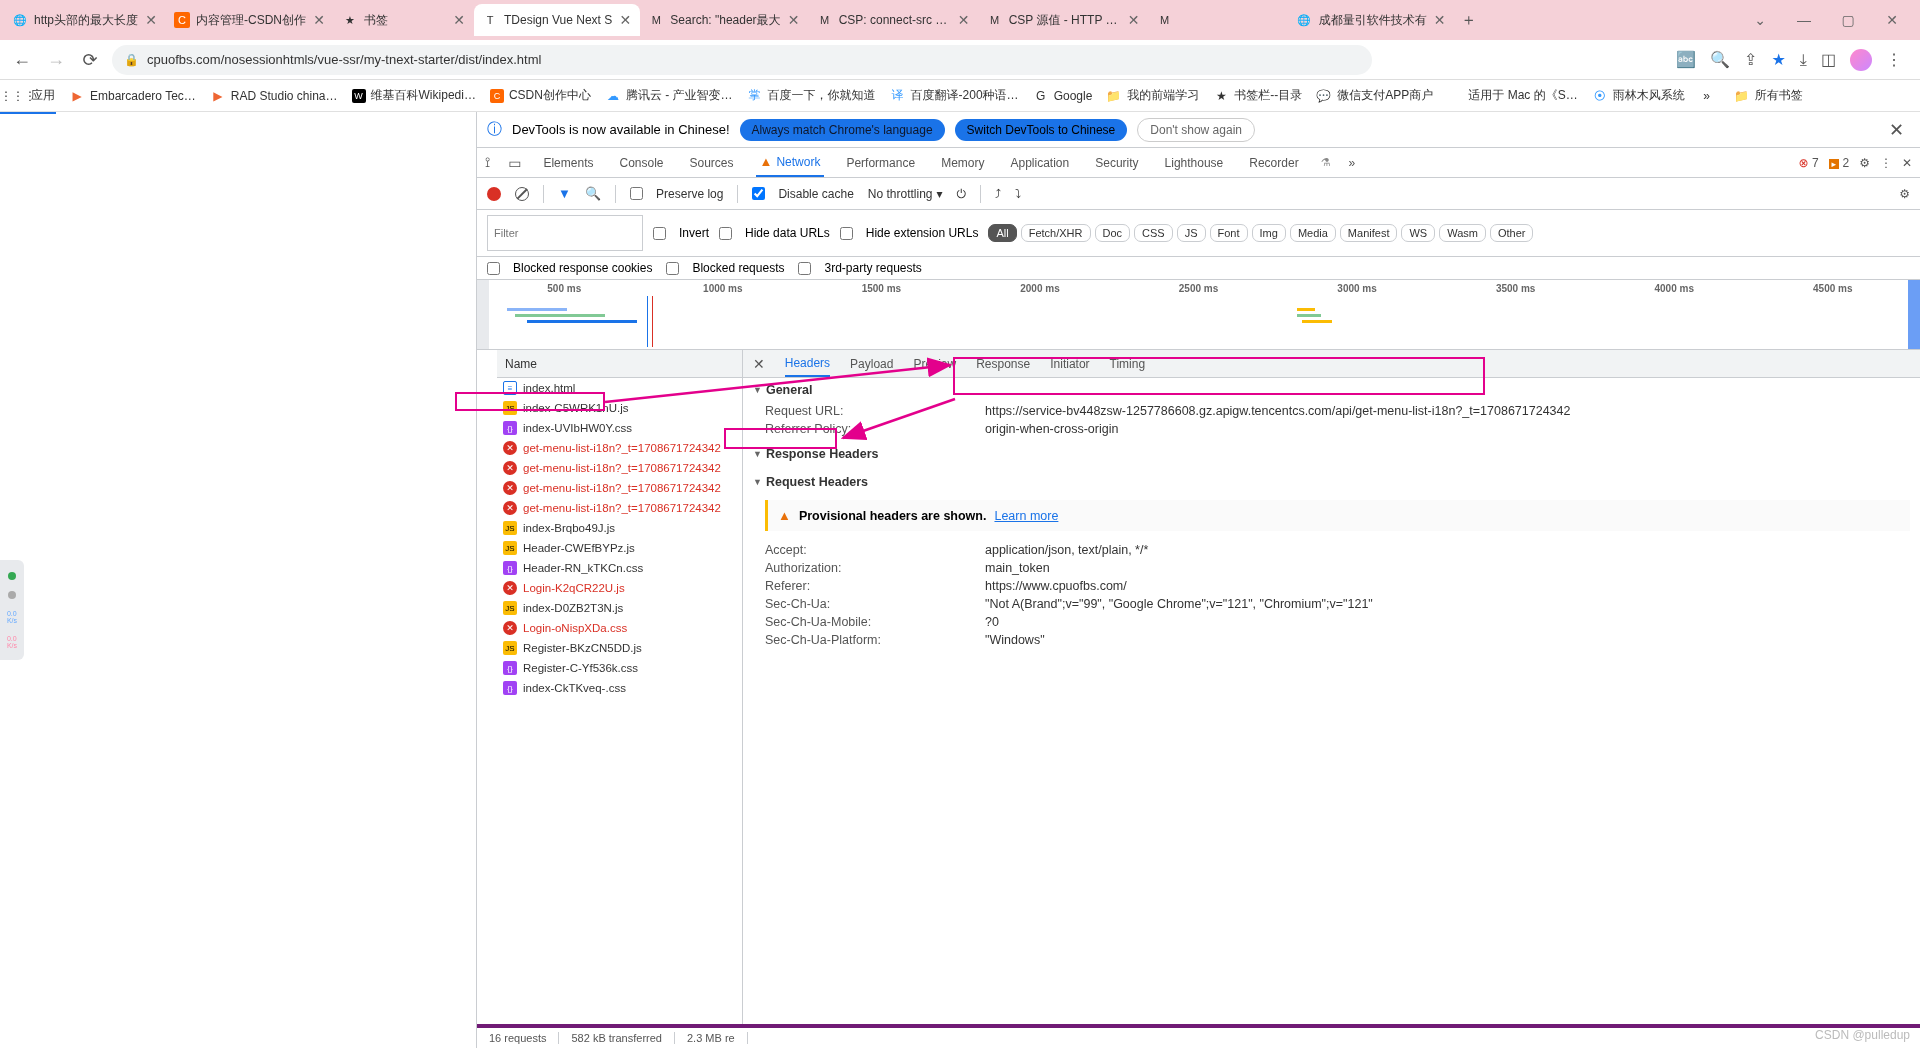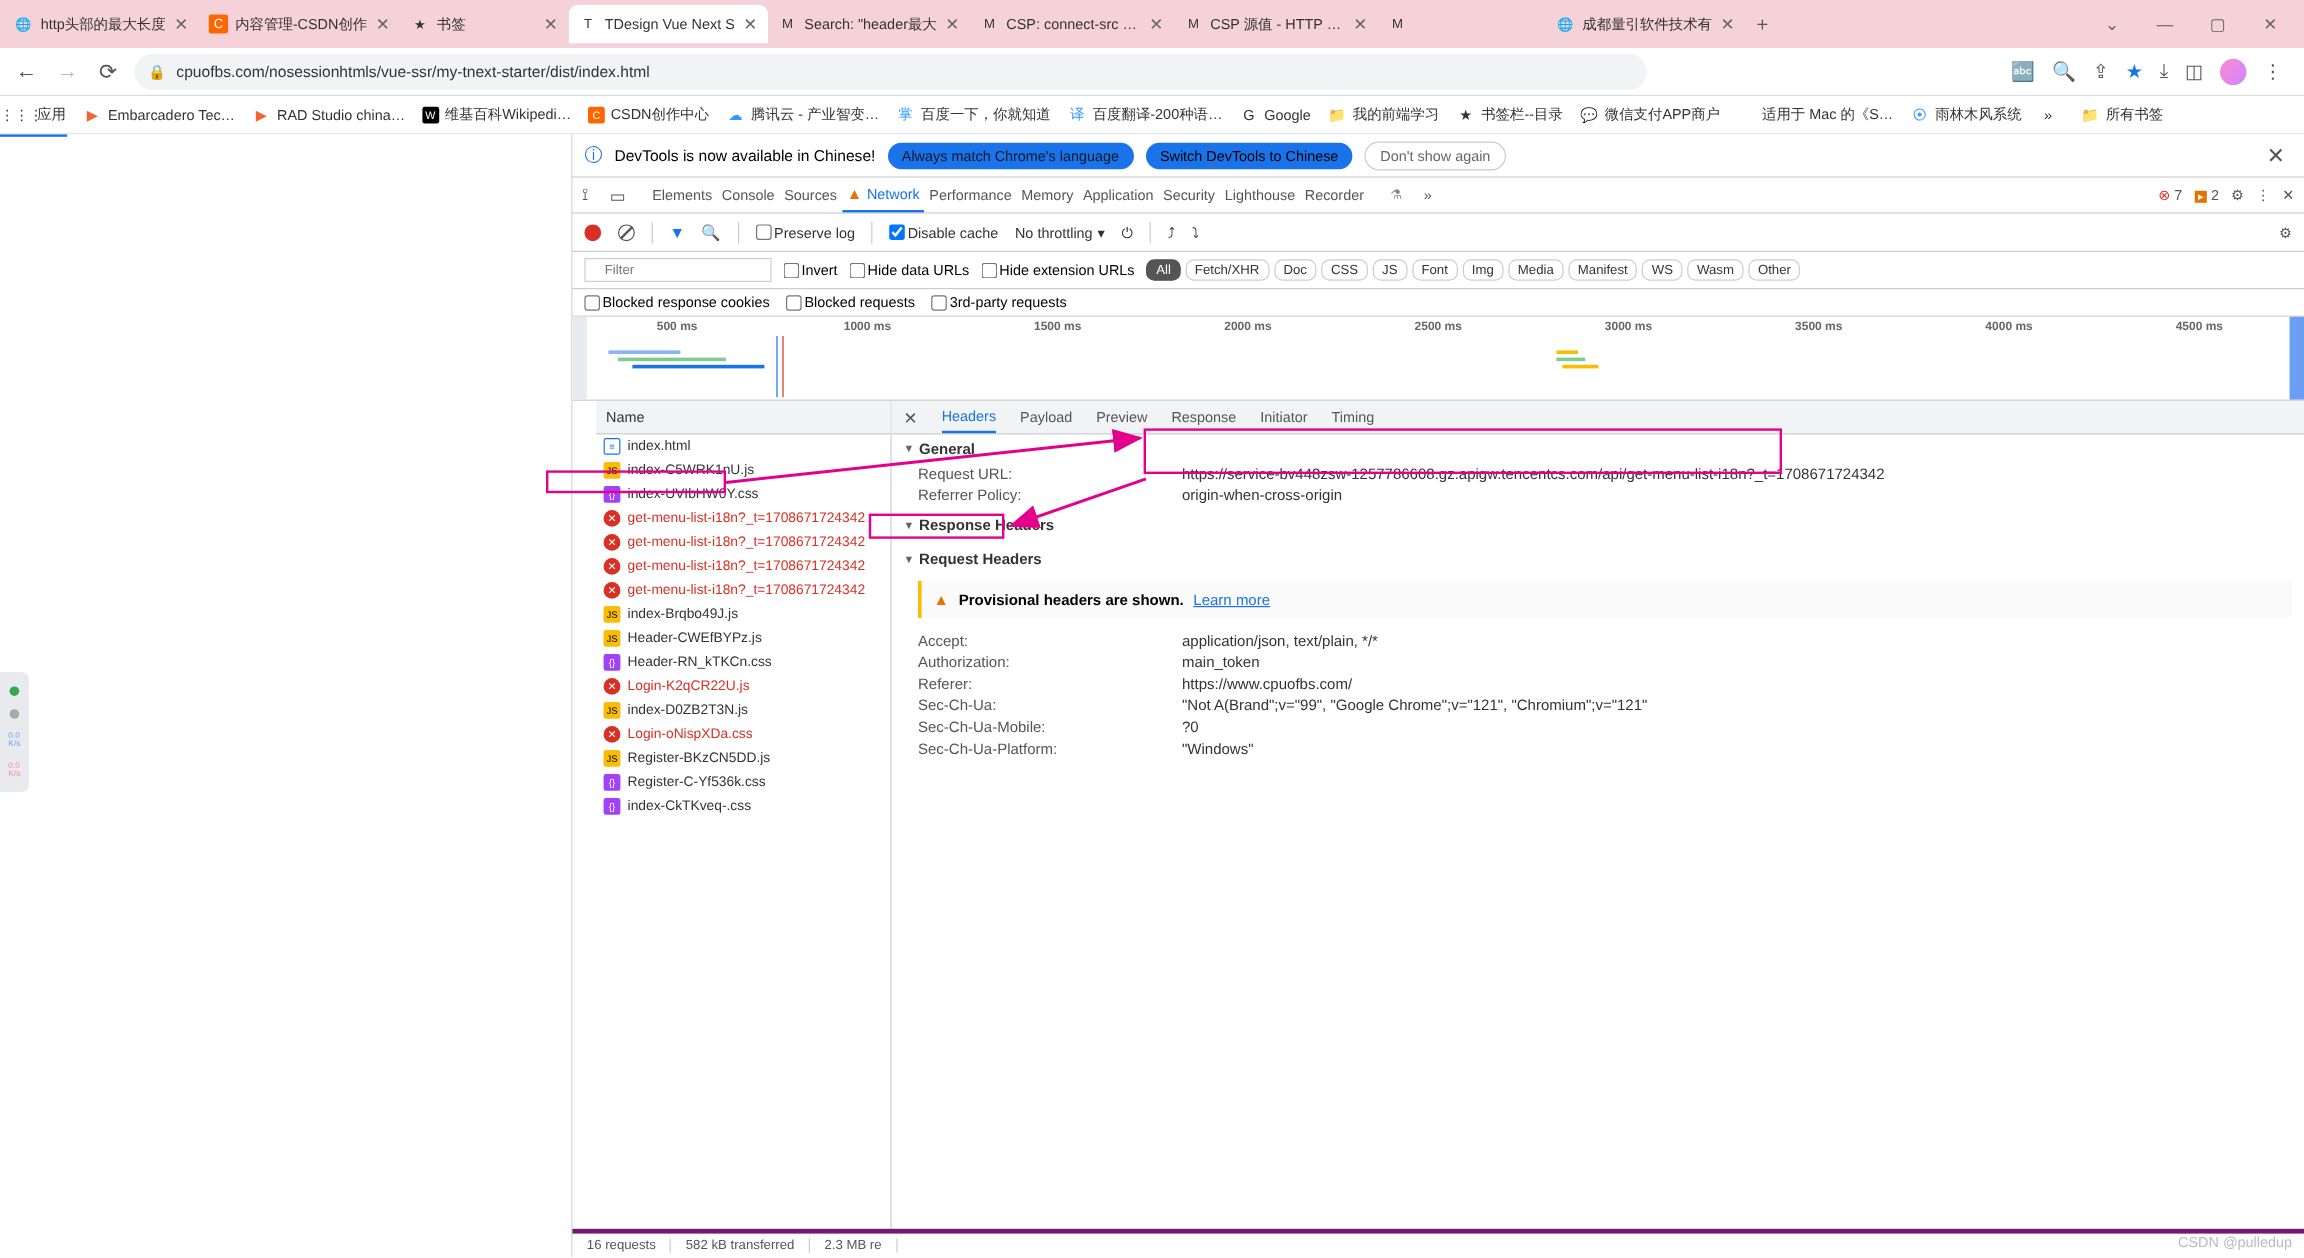--- a/index.html
+++ b/index.html
@@ -57,28 +57,28 @@
 .warn-tri { color: #e8710a; font-size: 13px; }
 
 
 .net-toolbar { height: 32px; display: flex; align-items: center; padding: 0 10px; gap: 14px; border-bottom: 1px solid #cacdd1; font-size: 12px; color: #333; }
 .record-dot { width: 14px; height: 14px; border: 2px solid #d93025; border-radius: 50%; background: #d93025; }
 .clear-icn { width: 14px; height: 14px; border: 1.5px solid #555; border-radius: 50%; position: relative; }
 .clear-icn::after { content:''; position:absolute; width:14px; height:1.5px; background:#555; transform:rotate(-45deg); top:5px; left:-1px; }
 .sep { width: 1px; height: 18px; background: #cacdd1; }
 .funnel { color: #1a73e8; font-size: 13px; }
 .search-icn { font-size: 13px; color: #555; }
-.chk { display: flex; align-items: center; gap: 2px; }
+.chk { display: flex; align-items: center; gap: 13px; }
 .chk input { width: 13px; height: 13px; }
 .throttle { display: flex; align-items: center; gap: 4px; }
 .gear-right { margin-left: auto; color: #555; }
 
 
 .filter-row { padding: 5px 10px; display: flex; align-items: center; gap: 10px; border-bottom: 1px solid #cacdd1; font-size: 12px; flex-wrap: wrap; }
-.filter-input { width: 156px; height: 20px; border: 1px solid #cacdd1; padding: 0 16px; font-size: 11px; color: #888; }
+.filter-input { width: 156px; height: 36px; border: 1px solid #cacdd1; padding: 0 6px; font-size: 11px; color: #888; }
 .type-chip { padding: 2px 7px; border: 1px solid #cacdd1; border-radius: 7px; font-size: 11px; color: #333; }
 .type-chip.active { background: #555; color: #fff; border-color: #555; }
 .filter-row2 { padding: 4px 10px; display: flex; gap: 14px; border-bottom: 1px solid #cacdd1; font-size: 12px; }
 
 
 .waterfall { height: 70px; border-bottom: 1px solid #cacdd1; position: relative; background: #fff; }
 .wf-labels { display: flex; font-size: 10px; color: #666; padding: 3px 8px; font-weight: bold; }
 .wf-labels span { flex: 1; text-align: center; }
 .wf-gutter { position:absolute; left:0; top:0; bottom:0; width:12px; background:#e8eaed; }
 .wf-gutter-r { position:absolute; right:0; top:0; bottom:0; width:12px; background:#6b9ef5; }
@@ -296,21 +296,21 @@
       <span data-name="info-message" data-interactable="false">DevTools is now available in Chinese!</span>
       <span class="pill blue1" data-name="match-language-button" data-interactable="true">Always match Chrome's language</span>
       <span class="pill blue2" data-name="switch-language-button" data-interactable="true">Switch DevTools to Chinese</span>
       <span class="pill outline" data-name="dont-show-button" data-interactable="true">Don't show again</span>
       <span class="info-close" data-name="close-icon" data-interactable="true">✕</span>
     </div>
 
     <div class="dt-tabs" data-name="devtools-tabs" data-interactable="false">
       <span data-name="inspect-icon" data-interactable="true" style="font-size:14px">⟟</span>
       <span data-name="device-icon" data-interactable="true" style="font-size:14px">▭</span>
-      <div id="dt-tabs-container" style="display:flex;gap:0;height:100%;">
+      <div id="dt-tabs-container" style="display:flex;gap:18px;height:100%;">
           <div class="dt-tab" data-name="devtools-tab-elements" data-interactable="true">Elements</div>
           <div class="dt-tab" data-name="devtools-tab-console" data-interactable="true">Console</div>
           <div class="dt-tab" data-name="devtools-tab-sources" data-interactable="true">Sources</div>
           <div class="dt-tab active" data-name="devtools-tab-network" data-interactable="true"><span class="warn-tri">▲</span> Network</div>
           <div class="dt-tab" data-name="devtools-tab-performance" data-interactable="true">Performance</div>
           <div class="dt-tab" data-name="devtools-tab-memory" data-interactable="true">Memory</div>
           <div class="dt-tab" data-name="devtools-tab-application" data-interactable="true">Application</div>
           <div class="dt-tab" data-name="devtools-tab-security" data-interactable="true">Security</div>
           <div class="dt-tab" data-name="devtools-tab-lighthouse" data-interactable="true">Lighthouse</div>
           <div class="dt-tab" data-name="devtools-tab-recorder" data-interactable="true">Recorder</div>

